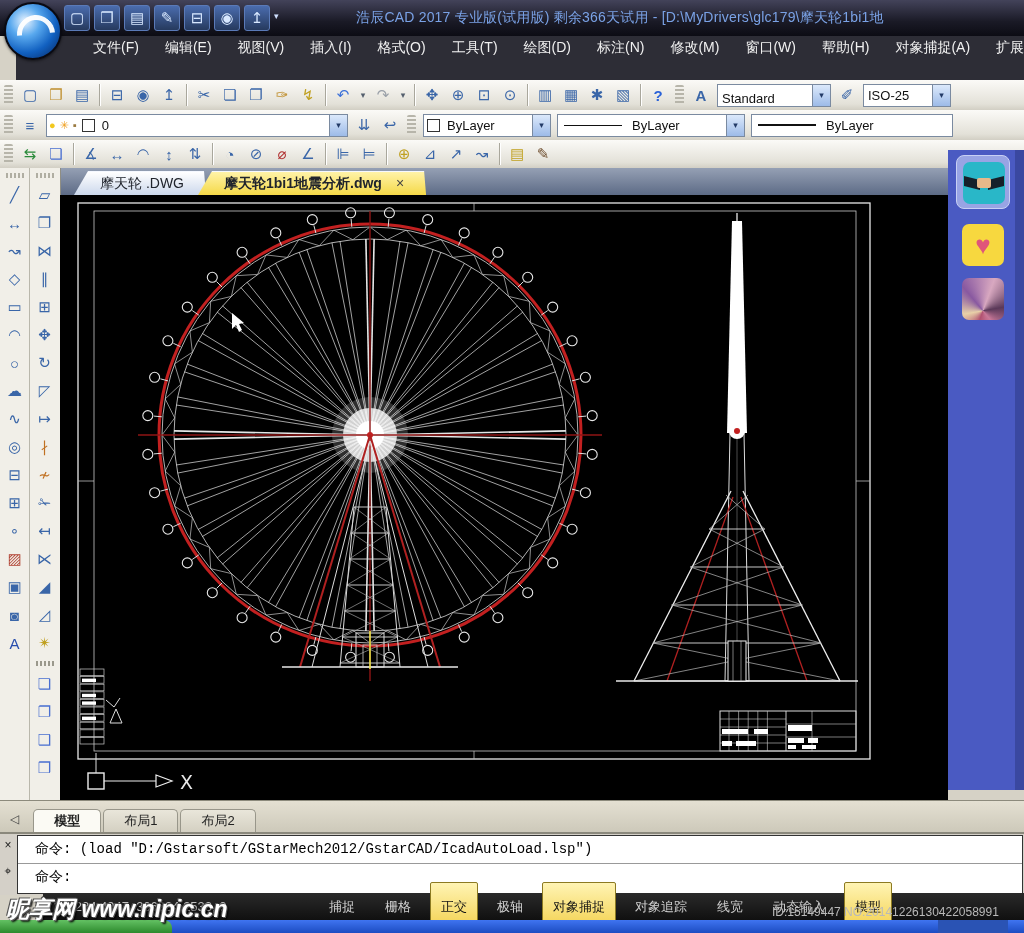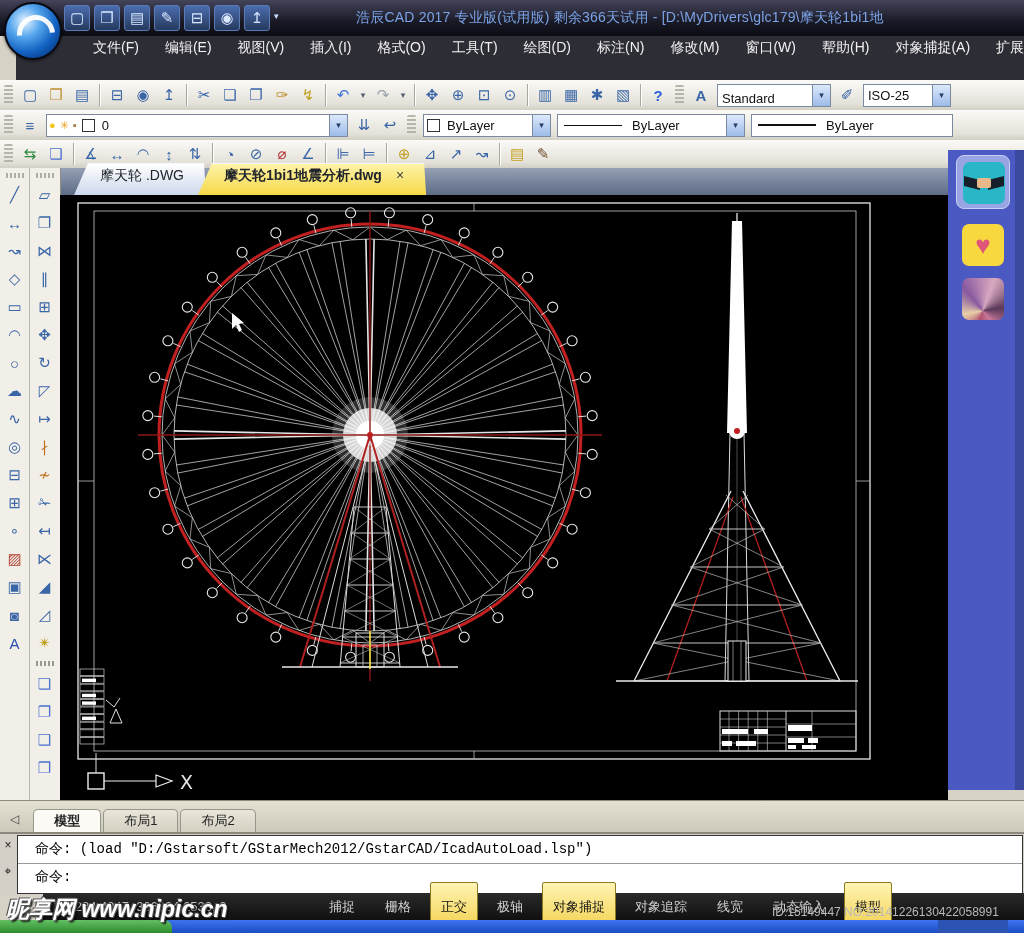--- a/index.html
+++ b/index.html
@@ -32,21 +32,21 @@
   .combo{display:flex;align-items:center;height:21px;background:#fff;border:1px solid #7a8aa0;font-size:13px;color:#111;margin:0 3px;}
   .combo .val{flex:1;padding:0 4px;white-space:nowrap;overflow:hidden;}
   .combo .arr{width:17px;height:100%;display:flex;align-items:center;justify-content:center;font-size:9px;color:#223a66;
         background:linear-gradient(#dce9fb,#9dbbe8);border-left:1px solid #7a8aa0;}
   .mini{font-size:11px;margin:0 2px;}
   .swatch{width:11px;height:11px;border:1px solid #333;background:#fff;margin:0 3px;}
   .ltline{width:58px;border-top:1px solid #111;margin:0 6px;}
   .lwline{width:58px;border-top:2px solid #111;margin:0 6px;}
   
   #tabstrip{position:absolute;left:60px;top:168px;width:888px;height:27px;background:linear-gradient(#95a0b4,#5d6b86);display:flex;align-items:flex-end;padding-left:14px;box-sizing:border-box;}
-  .doc-tab{height:23px;line-height:23px;font-size:14px;color:#20242c;padding:0 22px 8px 26px;margin-right:-8px;
+  .doc-tab{height:23px;line-height:23px;font-size:14px;color:#20242c;padding:0 22px 0 26px;margin-right:-8px;
         clip-path:polygon(14px 0,calc(100% - 2px) 0,100% 100%,0 100%);
         background:linear-gradient(#ffffff,#ccd8ec);border-top:1px solid #f5f8ff;}
   .doc-tab.active{background:linear-gradient(#fff3a8,#f5d948);font-weight:bold;z-index:2;}
   .doc-tab .close{margin-left:14px;font-weight:normal;color:#444;}
   
   #palette{position:absolute;left:0;top:168px;width:60px;height:632px;background:#f1efe8;border-right:1px solid #8f8e84;display:flex;}
   .pal-col{width:29px;display:flex;flex-direction:column;align-items:center;}
   .pal-col.right{border-left:1px solid #b9b7ab;}
   .pal-grip{width:18px;height:5px;margin:5px 0 3px;background:repeating-linear-gradient(90deg,#b0aea2 0 2px,transparent 2px 4px);}
   .pal-btn{width:26px;height:28px;display:flex;align-items:center;justify-content:center;font-size:15px;color:#3a66a8;}

